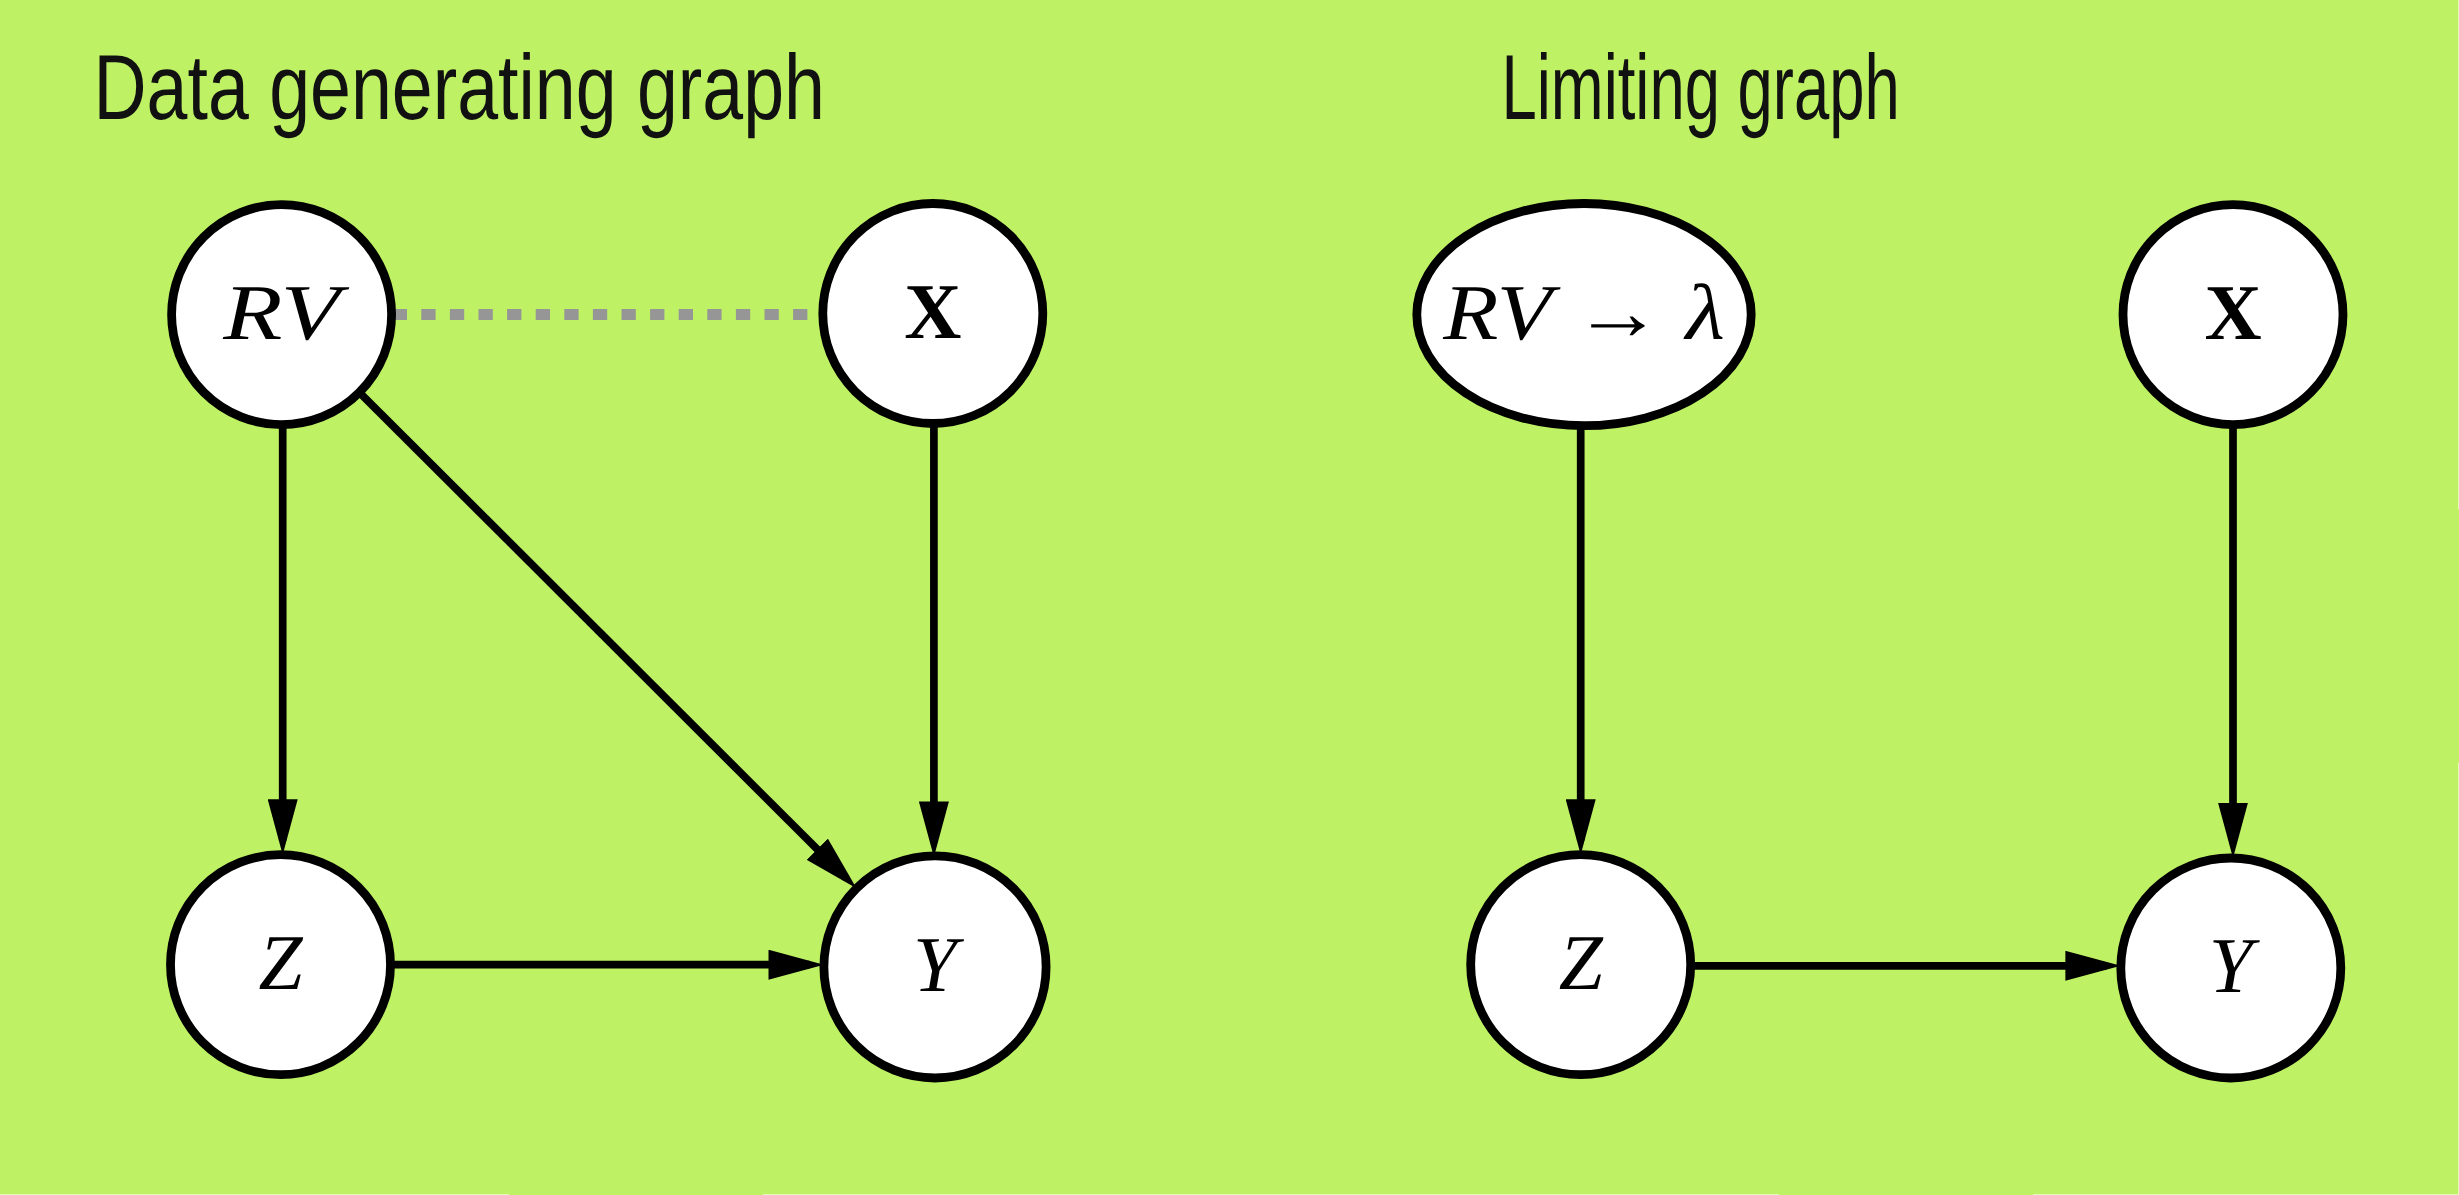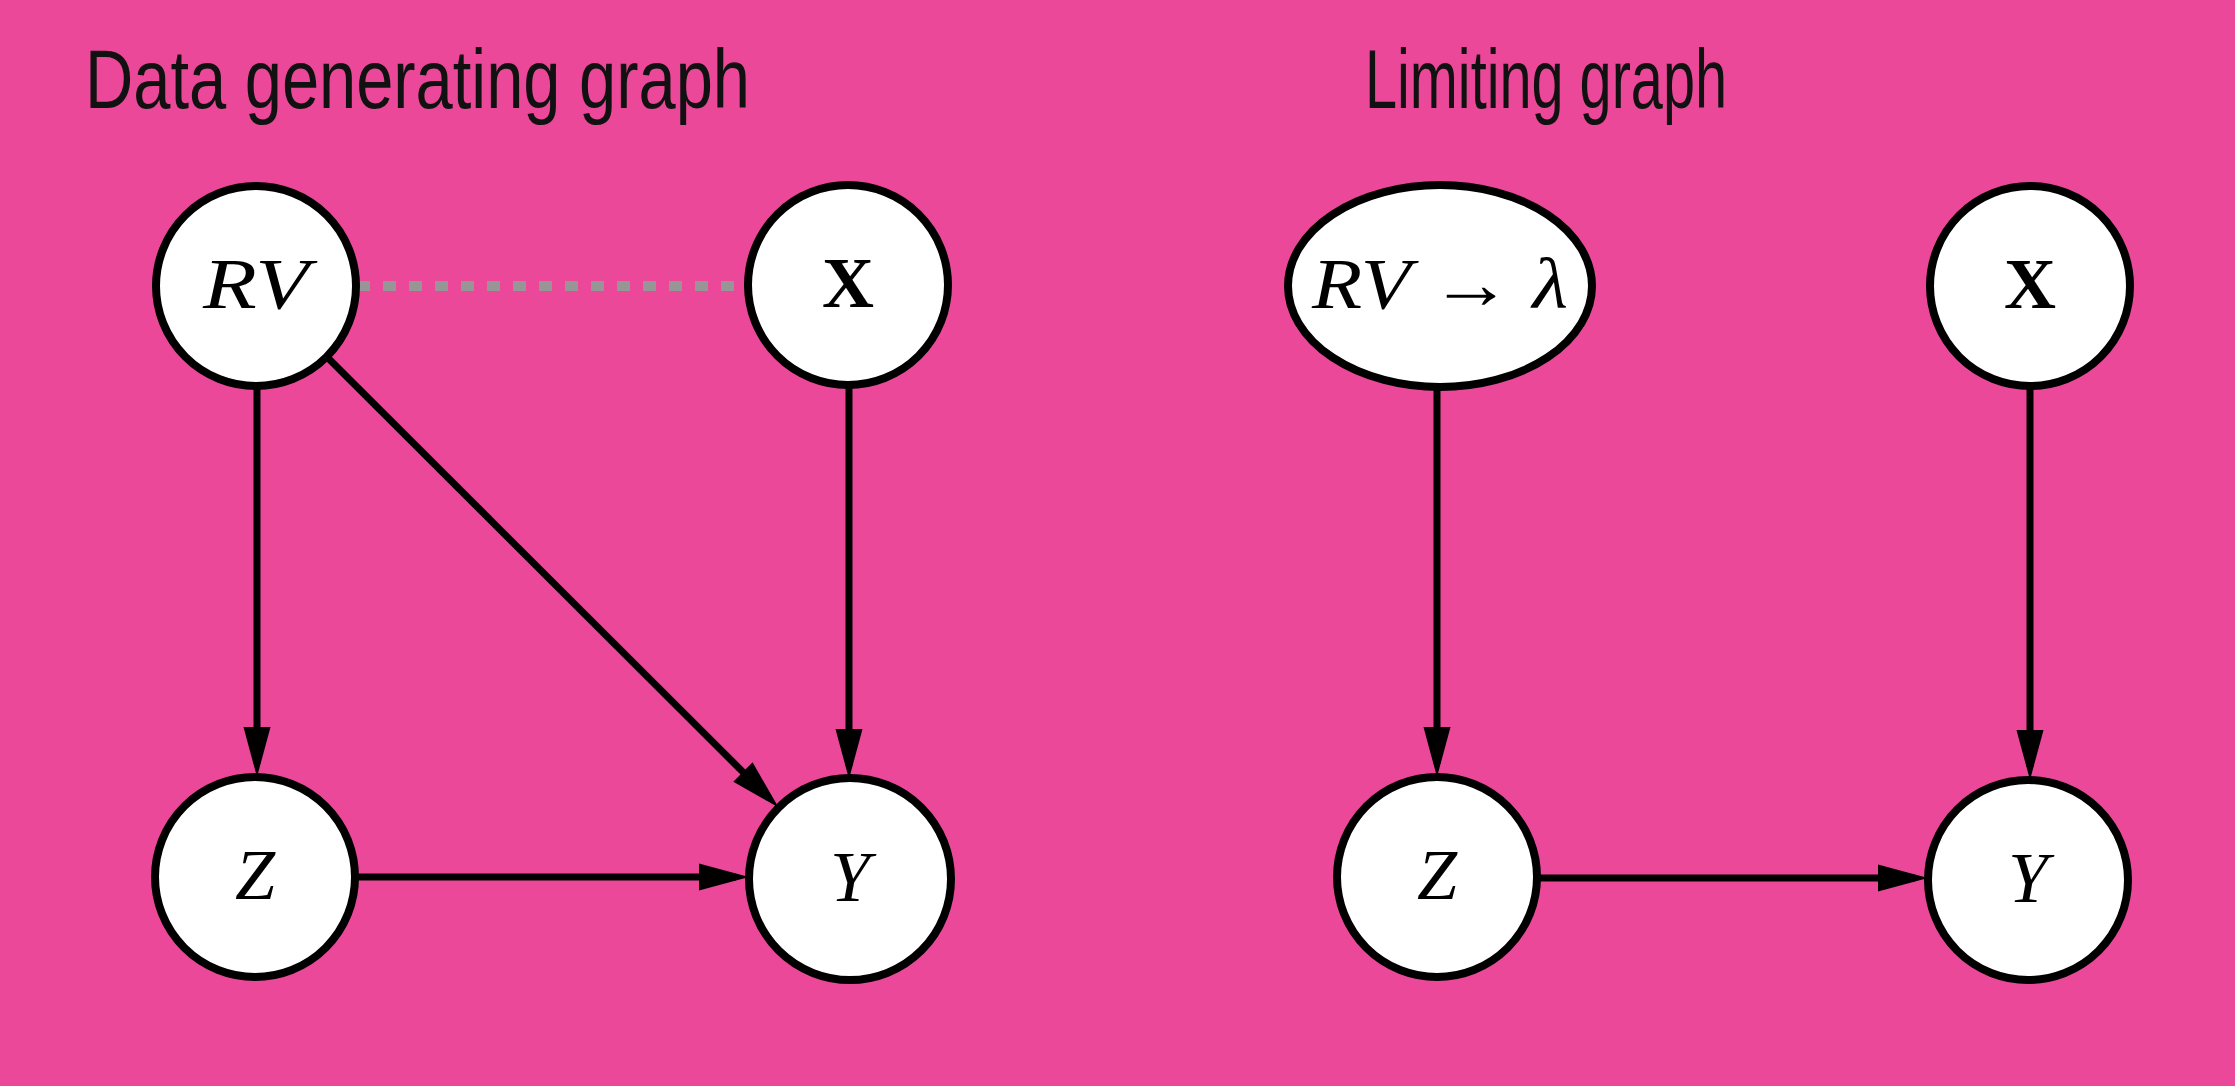--- a/index.html
+++ b/index.html
@@ -4,21 +4,21 @@
 <style>
   html, body {
     margin: 0;
     padding: 0;
     background: #ffffff;
   }
   .canvas {
     position: relative;
     width: 2235px;
     height: 1086px;
-    background: #ec4899;
+    background: #bef264;
     overflow: hidden;
   }
   svg { display: block; }
 
   .graph-title {
     font-family: "Liberation Sans", sans-serif;
     font-size: 84px;
     font-weight: 400;
     fill: #111111;
   }

